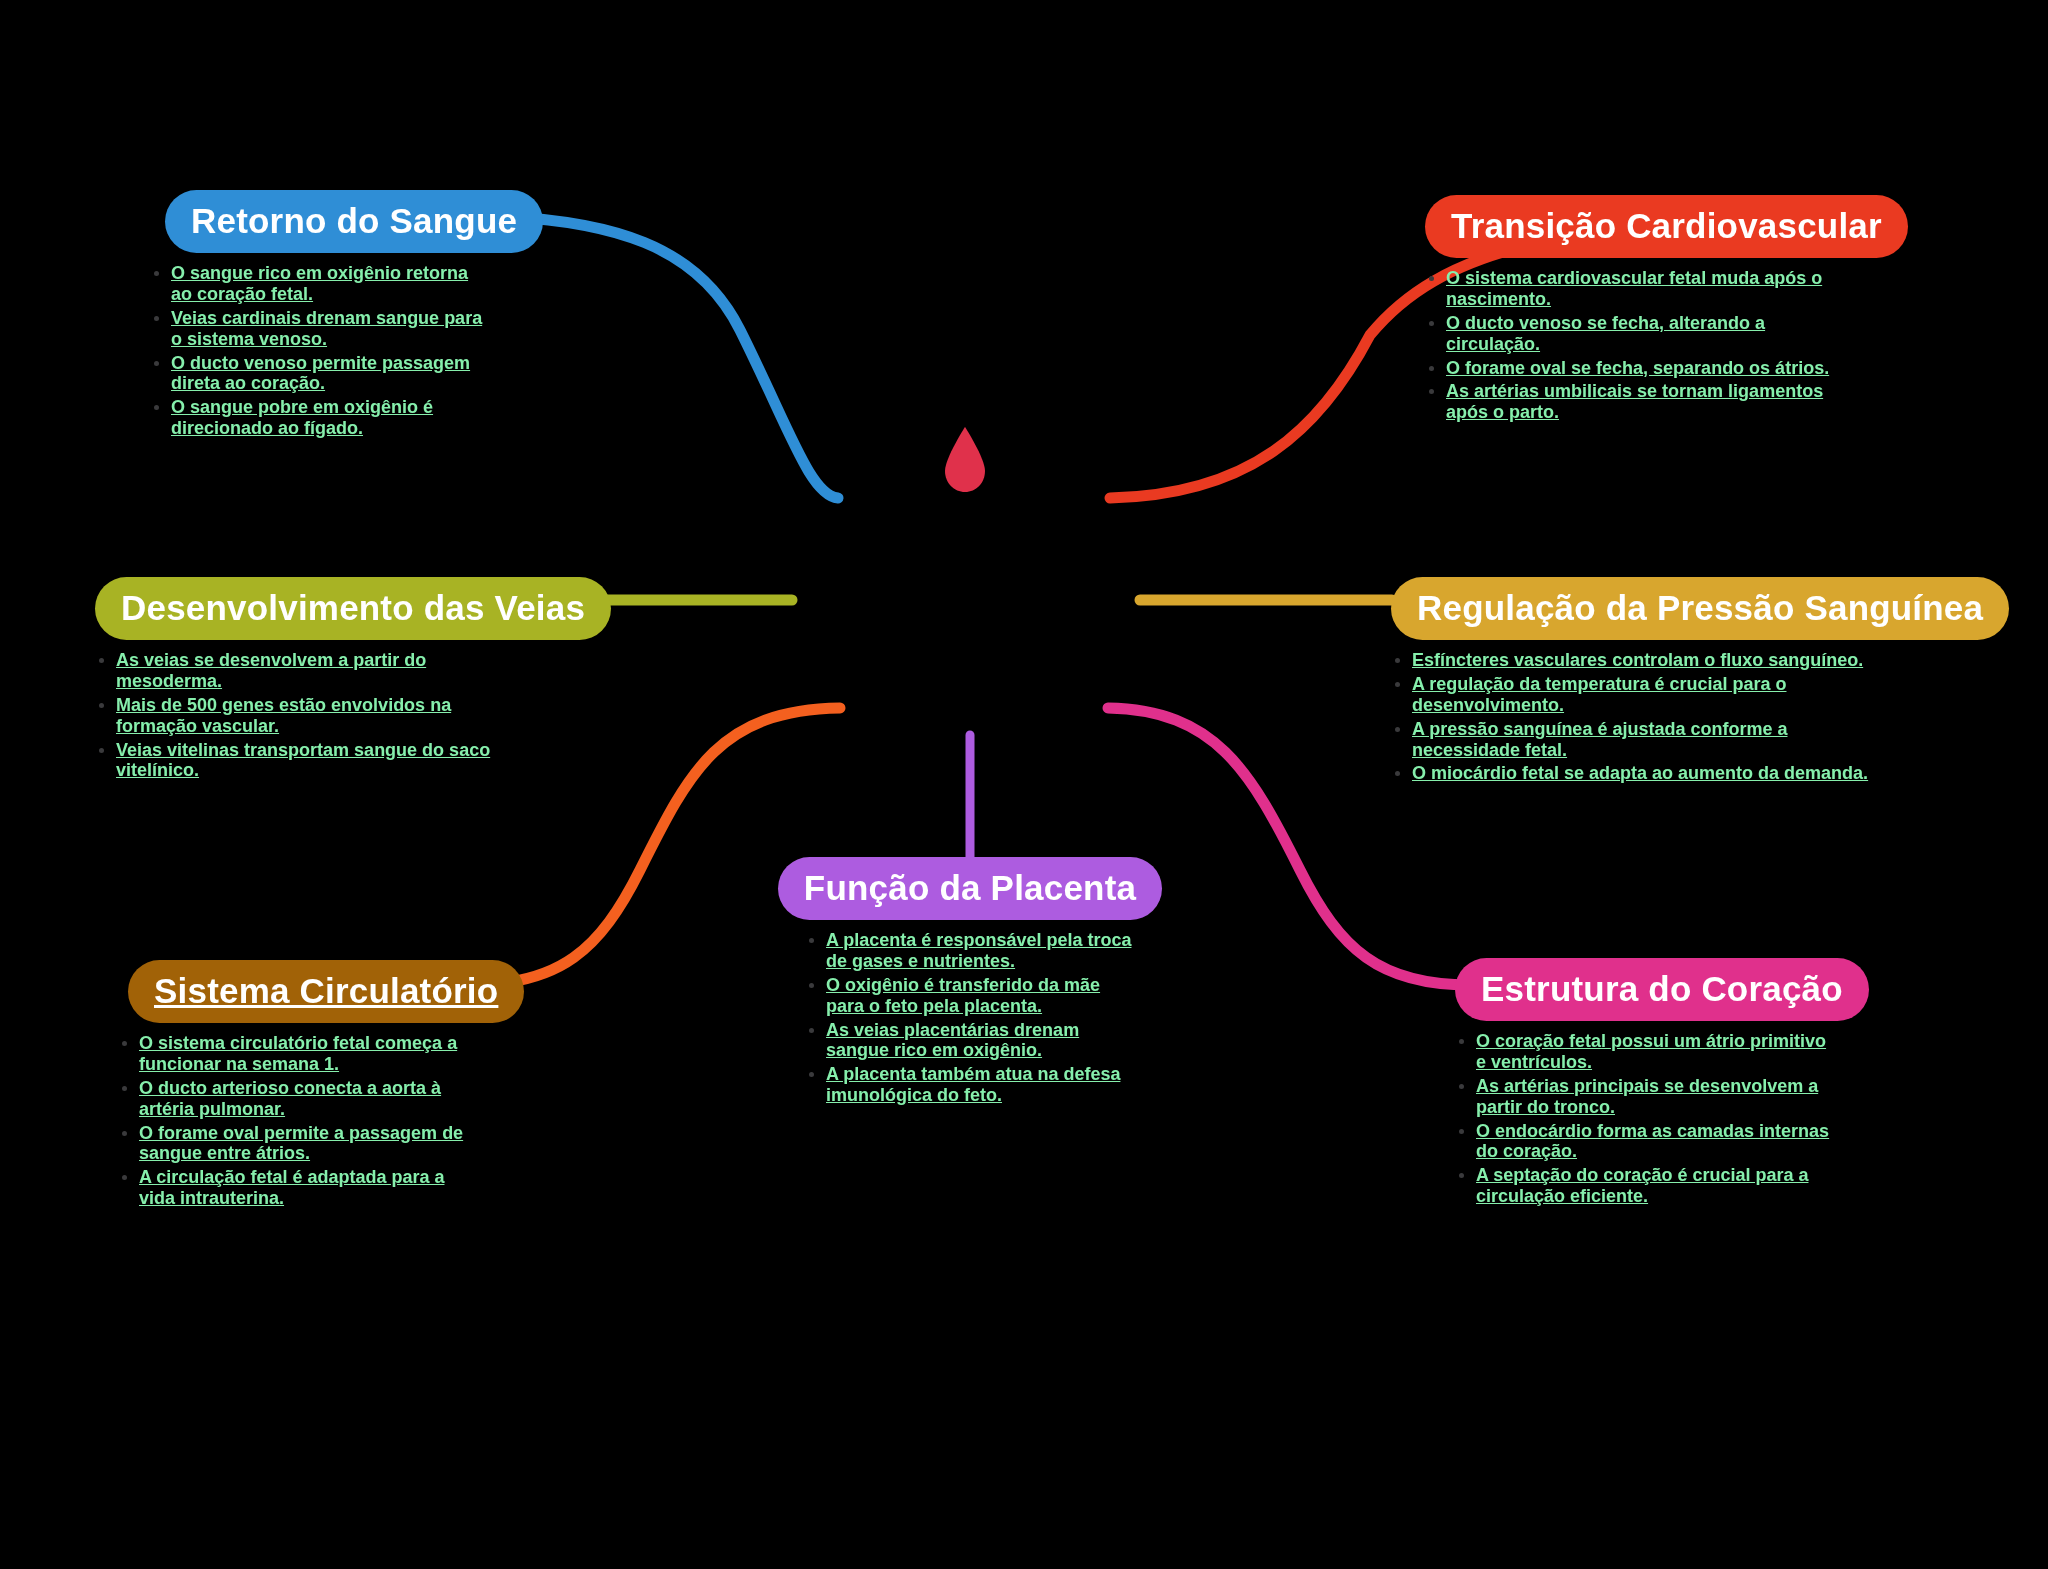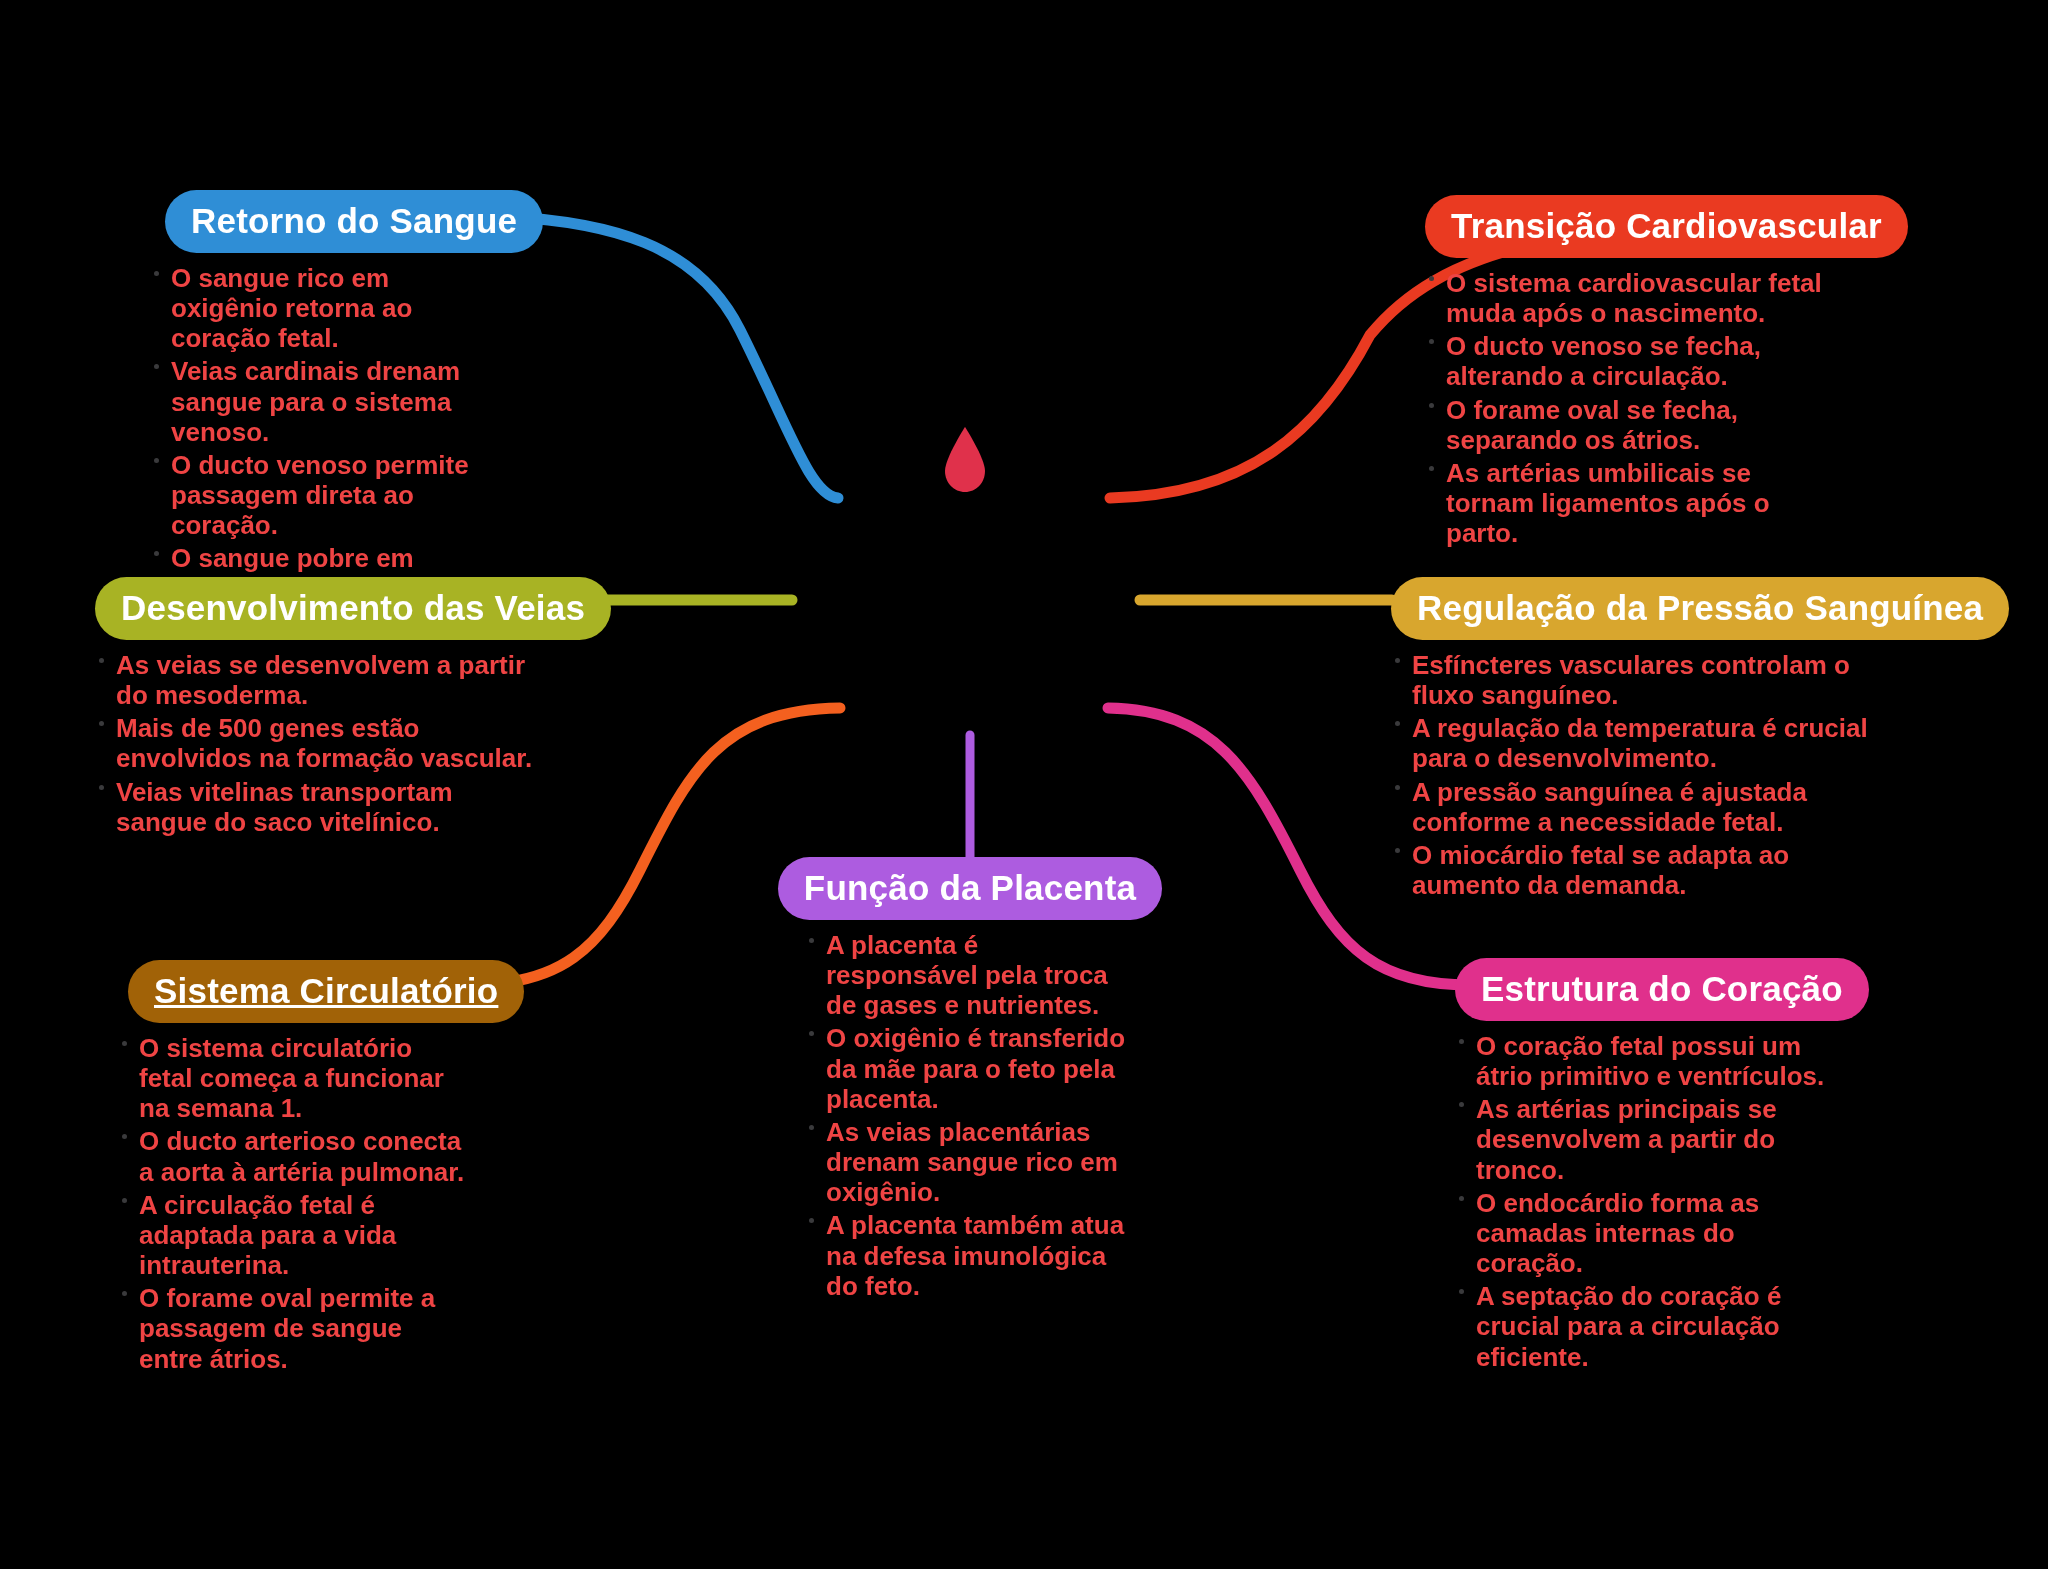--- a/index.html
+++ b/index.html
@@ -35,26 +35,27 @@
   }
   .pill-wrap{ display:flex; }
   .pill-wrap.right{ justify-content:flex-start; }
   .pill-wrap.center{ justify-content:center; }
   ul.bullets{
     list-style:none;
     margin-top:10px;
   }
   ul.bullets li{
     position:relative;
-    color:#ef4444;
-    font-size:26px;
+    color:#86efac;
+    font-size:18px;
     font-weight:600;
     line-height:1.16;
     padding-left:21px;
     margin-bottom:3px;
+    text-decoration:underline;
   }
   ul.bullets li:before{
     content:"";
     position:absolute;
     left:4px; top:8px;
     width:5px; height:5px;
     border-radius:50%;
     background:#3a3a3c;
   }
   
@@ -149,22 +150,22 @@
     </ul>
   </div>
 
   <div class="node" id="n-circulatorio">
     <div class="pill-wrap">
       <span class="pill" style="background: #a16207; text-decoration: underline;">Sistema Circulatório</span>
     </div>
     <ul class="bullets">
       <li>O sistema circulatório fetal começa a funcionar na semana 1.</li>
       <li>O ducto arterioso conecta a aorta à artéria pulmonar.</li>
+      <li>O forame oval permite a passagem de sangue entre átrios.</li>
       <li>A circulação fetal é adaptada para a vida intrauterina.</li>
-      <li>O forame oval permite a passagem de sangue entre átrios.</li>
     </ul>
   </div>
 
   <div class="node" id="n-placenta">
     <div class="pill-wrap center">
       <span class="pill" style="background: rgb(173, 92, 224);">Função da Placenta</span>
     </div>
     <ul class="bullets">
       <li>A placenta é responsável pela troca de gases e nutrientes.</li>
       <li>O oxigênio é transferido da mãe para o feto pela placenta.</li>

